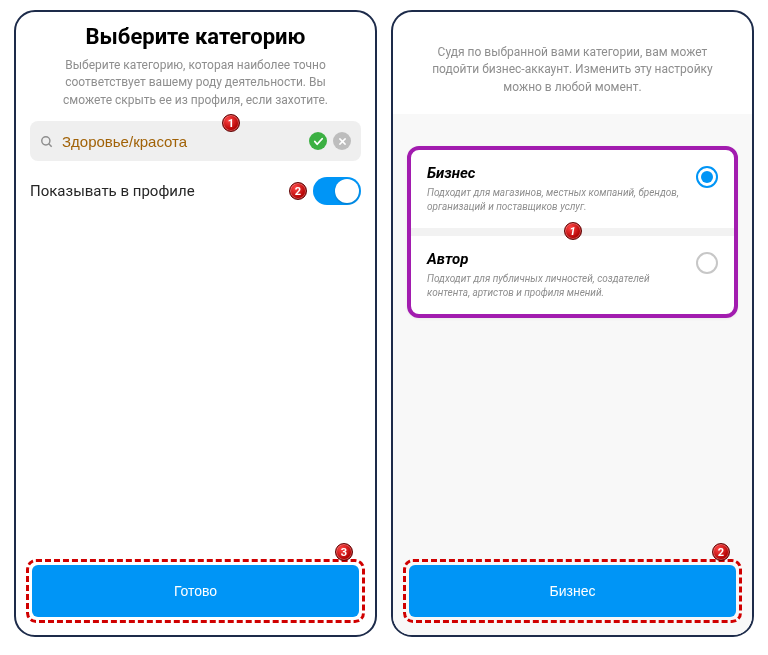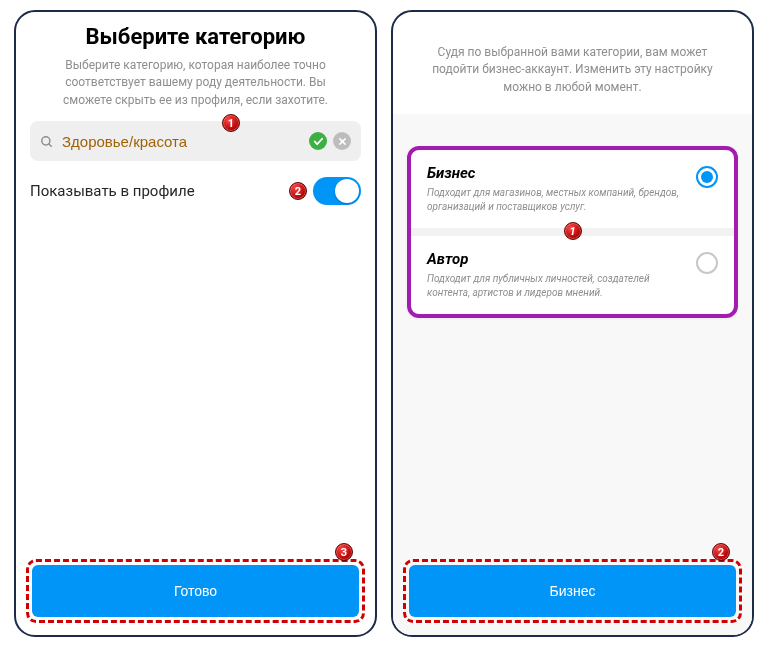--- a/index.html
+++ b/index.html
@@ -274,21 +274,21 @@
           <div class="option-desc">Подходит для магазинов, местных компаний, брендов, организаций и поставщиков услуг.</div>
         </div>
         <span class="radio selected"></span>
       </div>
       <div class="option-divider" style="position:relative;">
         <span class="anno-badge" style="top:-6px; left:50%; transform:translateX(-50%);">1</span>
       </div>
       <div class="option-item">
         <div class="option-text">
           <div class="option-title">Автор</div>
-          <div class="option-desc">Подходит для публичных личностей, создателей контента, артистов и лидеров мнений.</div>
+          <div class="option-desc">Подходит для публичных личностей, создателей контента, артистов и профиля мнений.</div>
         </div>
         <span class="radio"></span>
       </div>
     </div>
 
     <div class="spacer"></div>
 
     <div class="bottom-button-wrap">
       <span class="anno-badge" style="top:-22px; right:6px;">2</span>
       <button class="primary-button">Бизнес</button>

